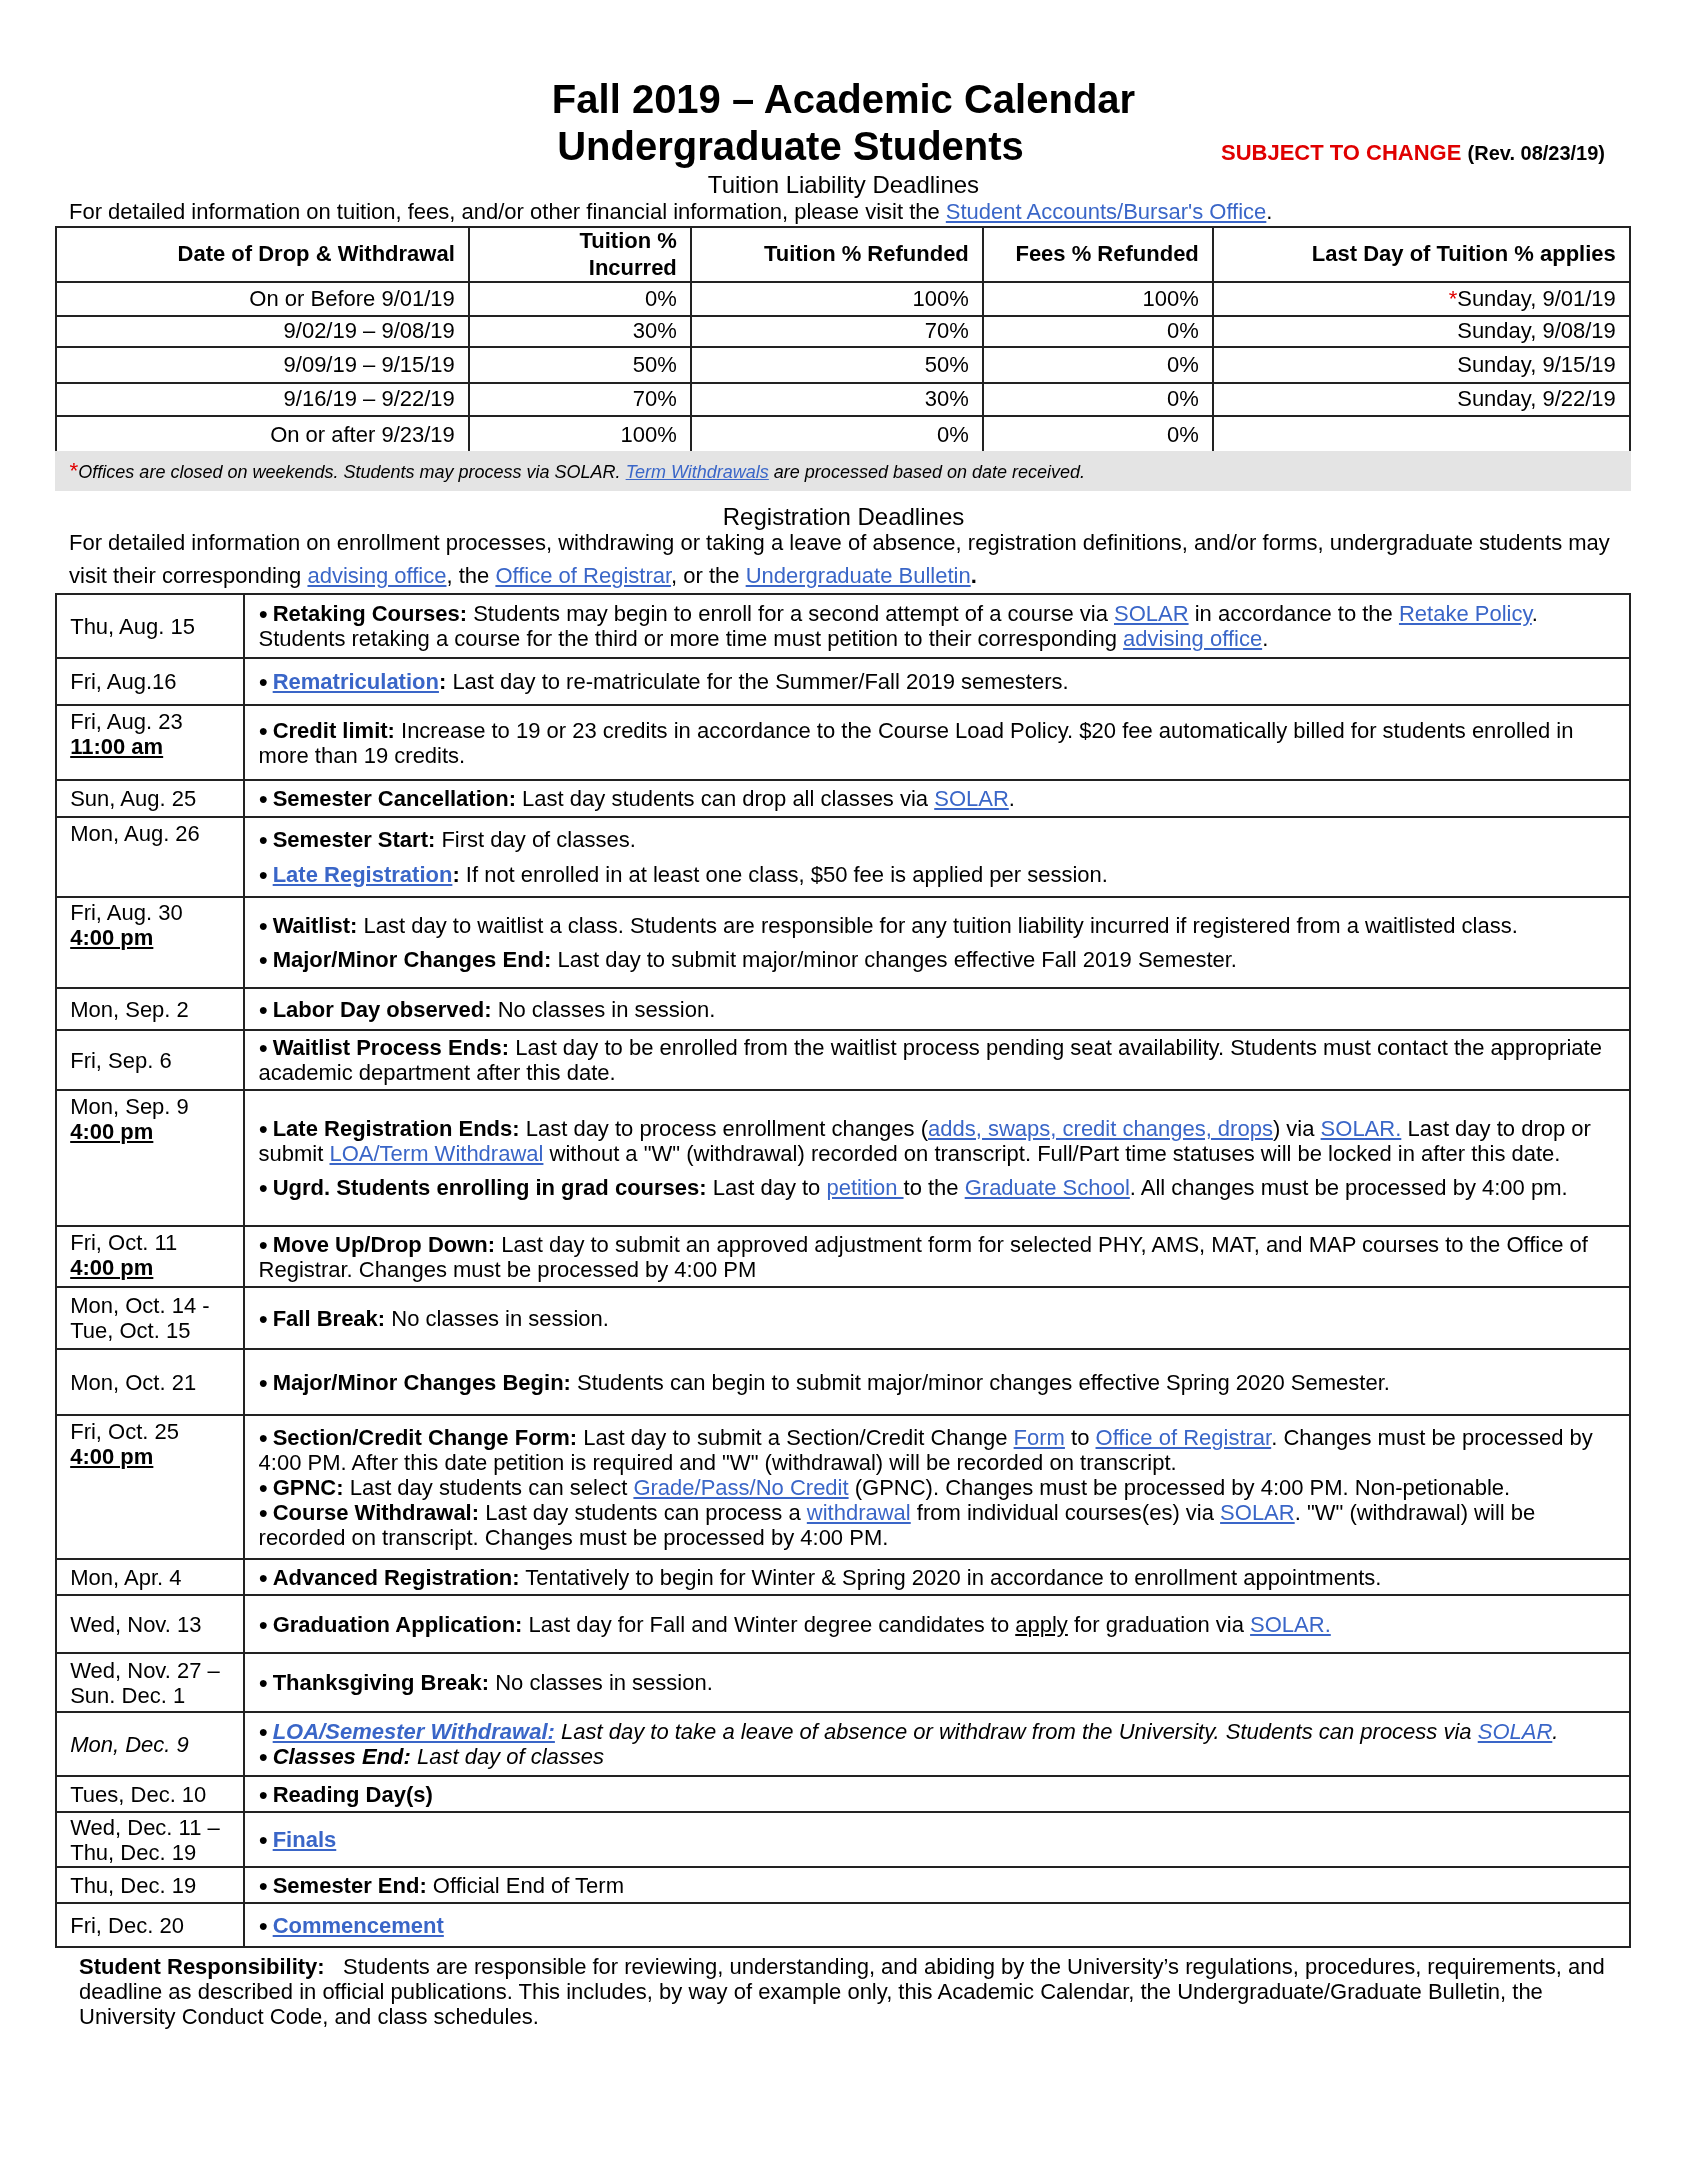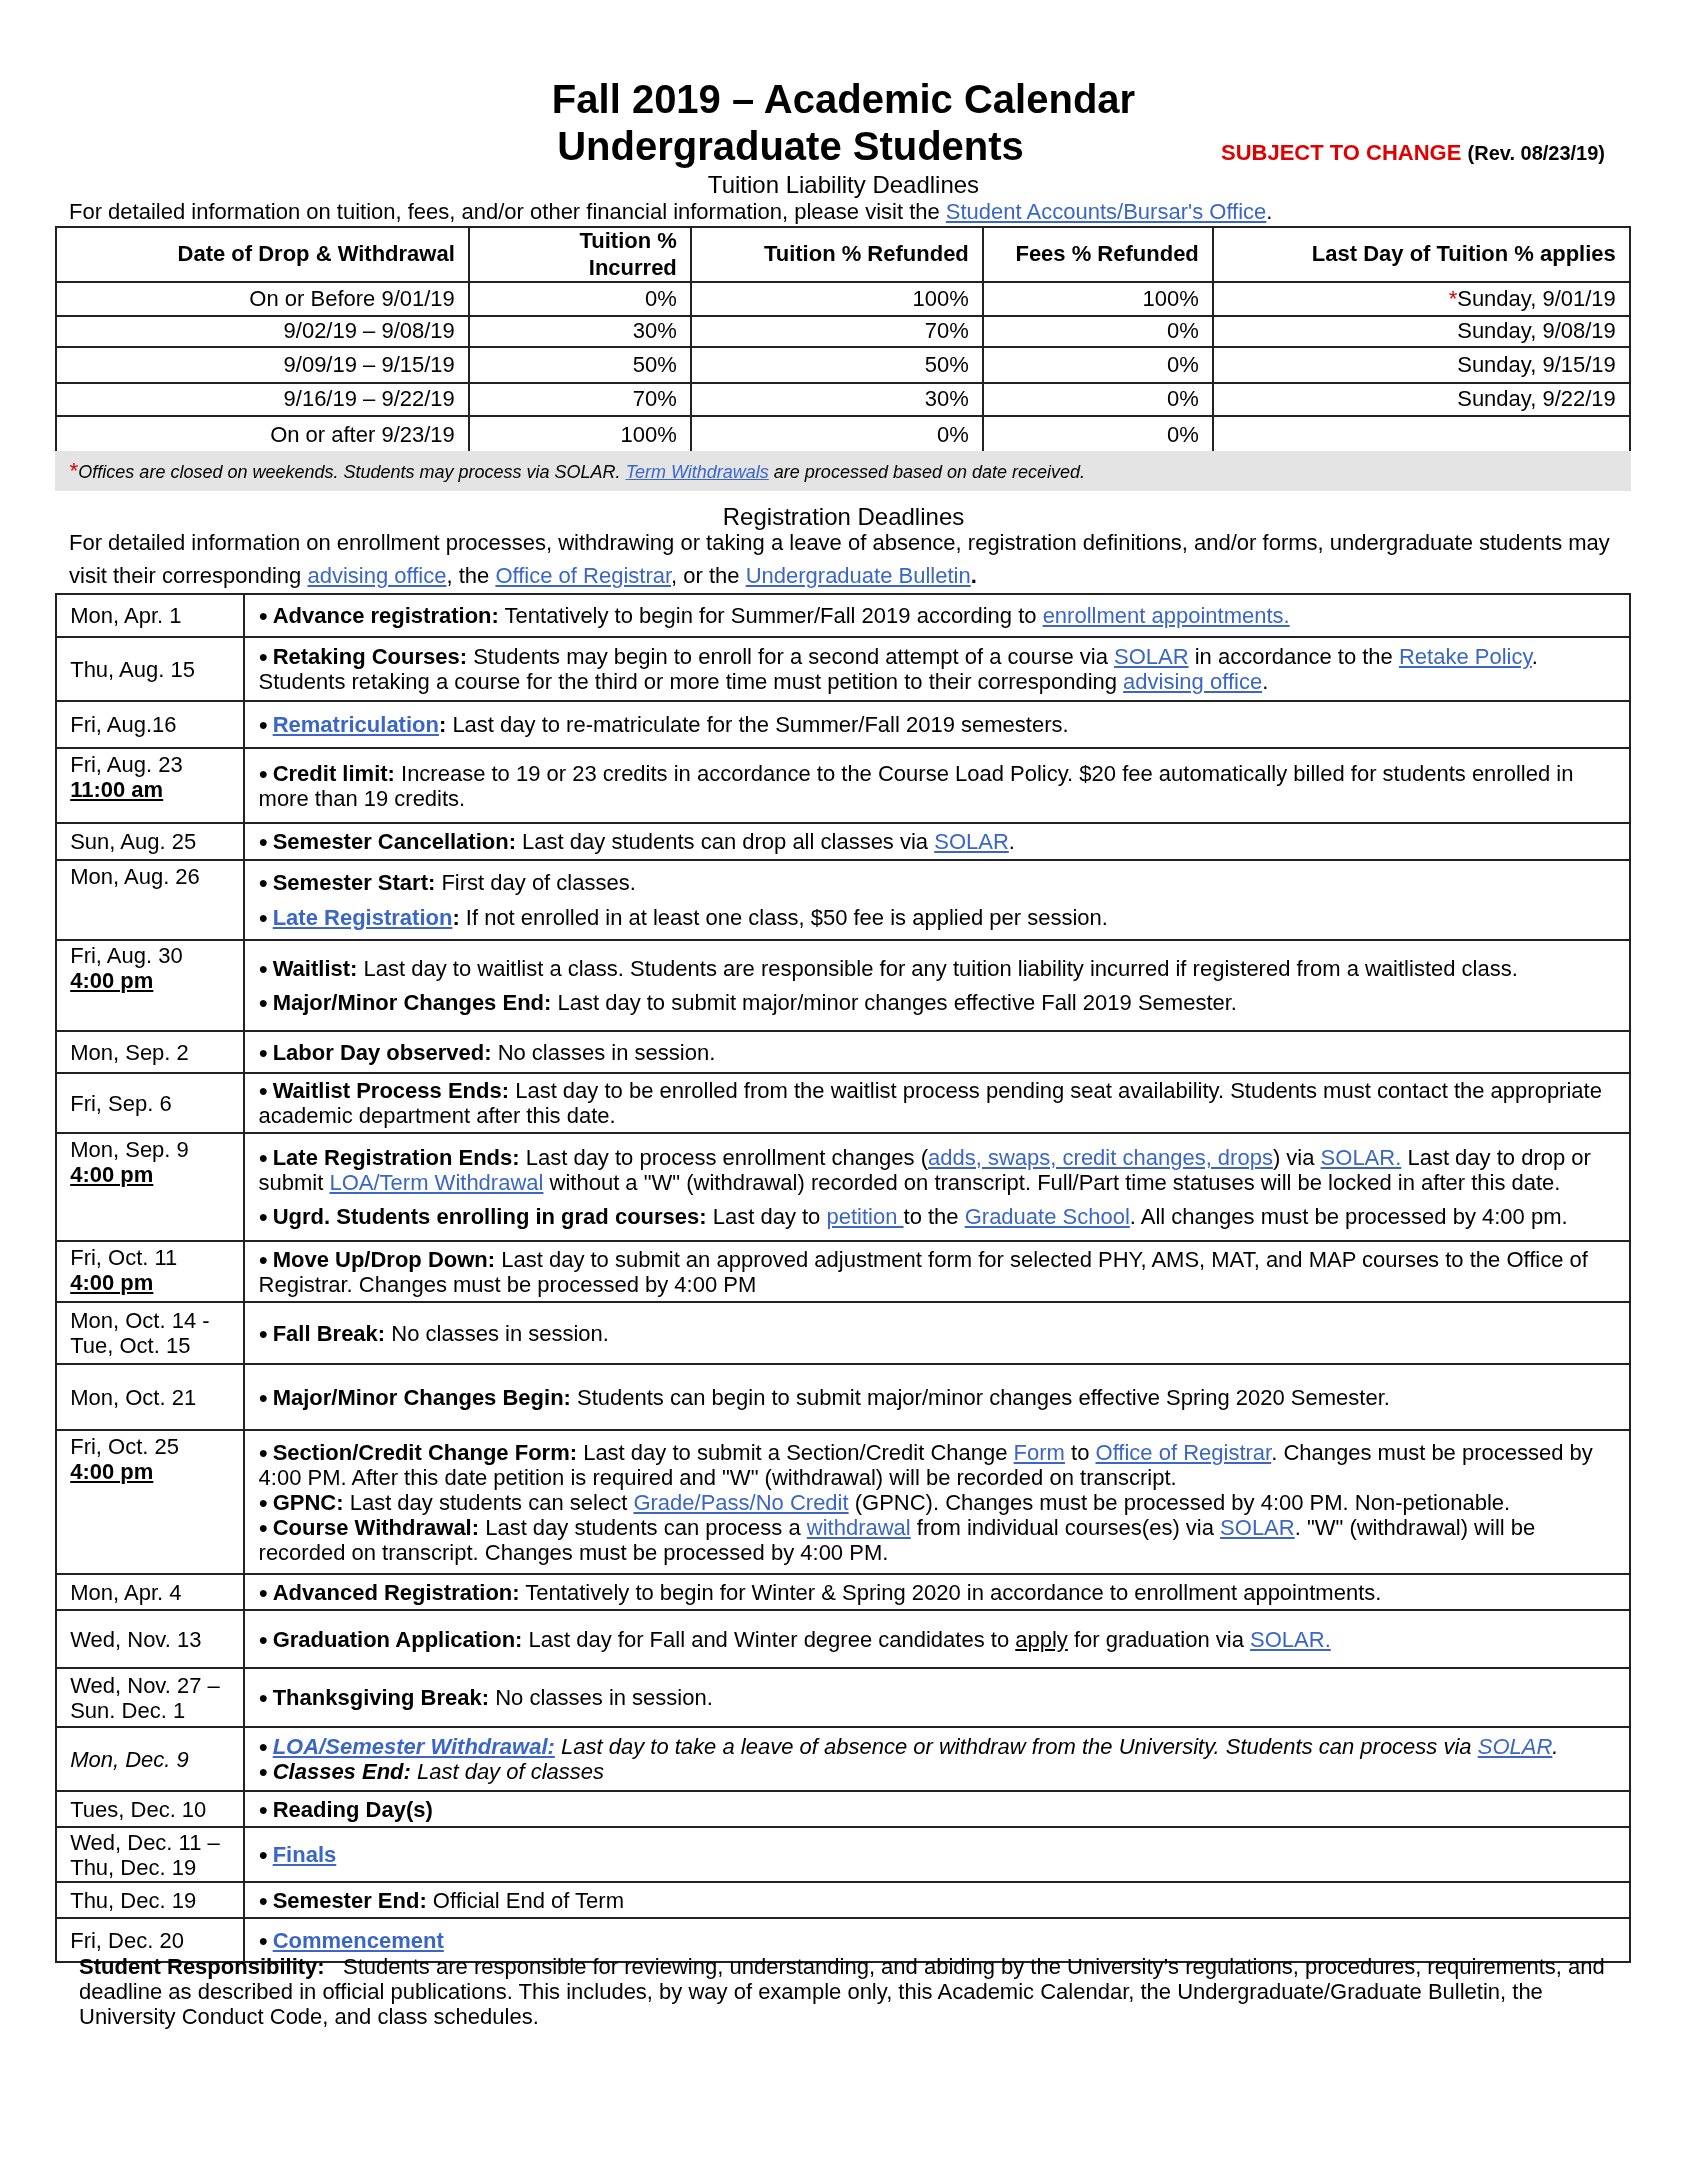--- a/index.html
+++ b/index.html
@@ -117,28 +117,20 @@
 </div>
 
 <div class="abs h2" id="rd-head">Registration Deadlines</div>
 <div class="abs intro" id="rd-intro1">For detailed information on enrollment processes, withdrawing or taking a leave of absence, registration definitions, and/or forms, undergraduate students may</div>
 <div class="abs intro" id="rd-intro2">
   <span>visit their corresponding </span><a href="#">advising office</a><span>, the </span><a href="#">Office of Registrar</a><span>, or the </span><a href="#">Undergraduate Bulletin</a><b>.</b>
 </div>
 
 <table id="reg">
   <tbody id="reg-body">
-      <tr style="height: 43px;">
-        <td class="d" style="vertical-align: middle;">
-          <div>Mon, Apr. 1</div>
-        </td>
-        <td>
-          <div class="item"><span style="font-size: 16px; vertical-align: 2px;">● </span><b>Advance registration:</b><span> Tentatively to begin for Summer/Fall 2019 according to </span><a href="#">enrollment appointments.</a></div>
-        </td>
-      </tr>
       <tr style="height: 64px;">
         <td class="d" style="vertical-align: middle;">
           <div>Thu, Aug. 15</div>
         </td>
         <td>
           <div class="item"><span style="font-size: 16px; vertical-align: 2px;">● </span><b>Retaking Courses:</b><span> Students may begin to enroll for a second attempt of a course via </span><a href="#">SOLAR</a><span> in accordance to the </span><a href="#">Retake Policy</a><span>. Students retaking a course for the third or more time must petition to their corresponding </span><a href="#">advising office</a><span>.</span></div>
         </td>
       </tr>
       <tr style="height: 47px;">
         <td class="d" style="vertical-align: middle;">
@@ -193,21 +185,21 @@
         </td>
       </tr>
       <tr style="height: 60px;">
         <td class="d" style="vertical-align: middle;">
           <div>Fri, Sep. 6</div>
         </td>
         <td>
           <div class="item"><span style="font-size: 16px; vertical-align: 2px;">● </span><b>Waitlist Process Ends:</b><span> Last day to be enrolled from the waitlist process pending seat availability.  Students must contact the appropriate academic department after this date.</span></div>
         </td>
       </tr>
-      <tr style="height: 108px;">
+      <tr style="height: 136px;">
         <td class="d" style="vertical-align: top; padding-top: 2.6px;">
           <div>Mon, Sep. 9</div>
           <div class="time">4:00 pm</div>
         </td>
         <td>
           <div class="item"><span style="font-size: 16px; vertical-align: 2px;">● </span><b>Late Registration Ends:</b><span> Last day to process enrollment changes (</span><a href="#">adds, swaps, credit changes, drops</a><span>) via </span><a href="#">SOLAR.</a><span>  Last day to drop or submit </span><a href="#">LOA/Term Withdrawal</a><span> without a "W" (withdrawal) recorded on transcript. Full/Part time statuses will be locked in after this date.</span></div>
           <div class="item gap"><span style="font-size: 16px; vertical-align: 2px;">● </span><b>Ugrd. Students enrolling in grad courses:</b><span> Last day to </span><a href="#">petition </a><span>to the </span><a href="#">Graduate School</a><span>.  All changes must be processed by 4:00 pm.</span></div>
         </td>
       </tr>
       <tr style="height: 61px;">

